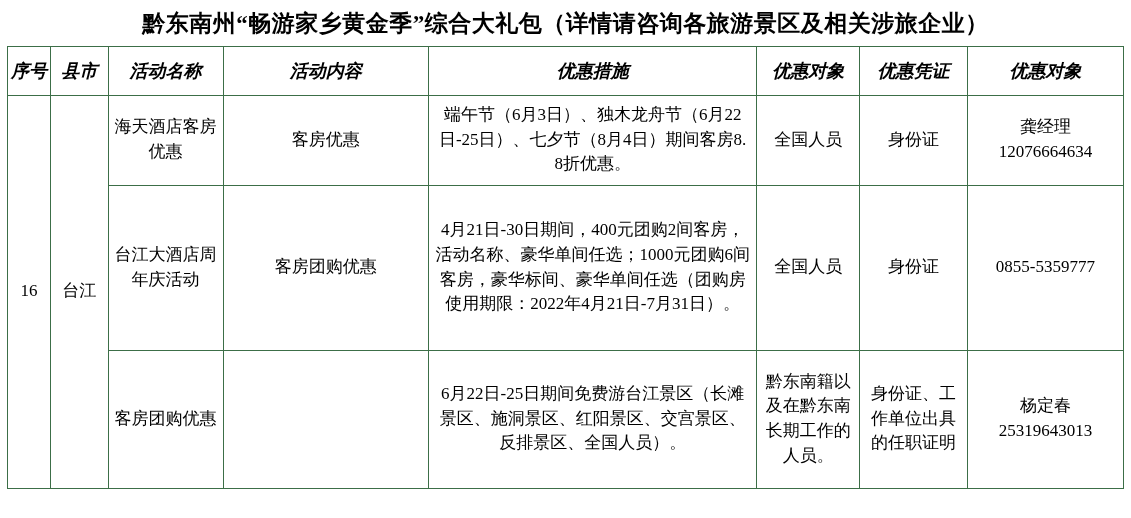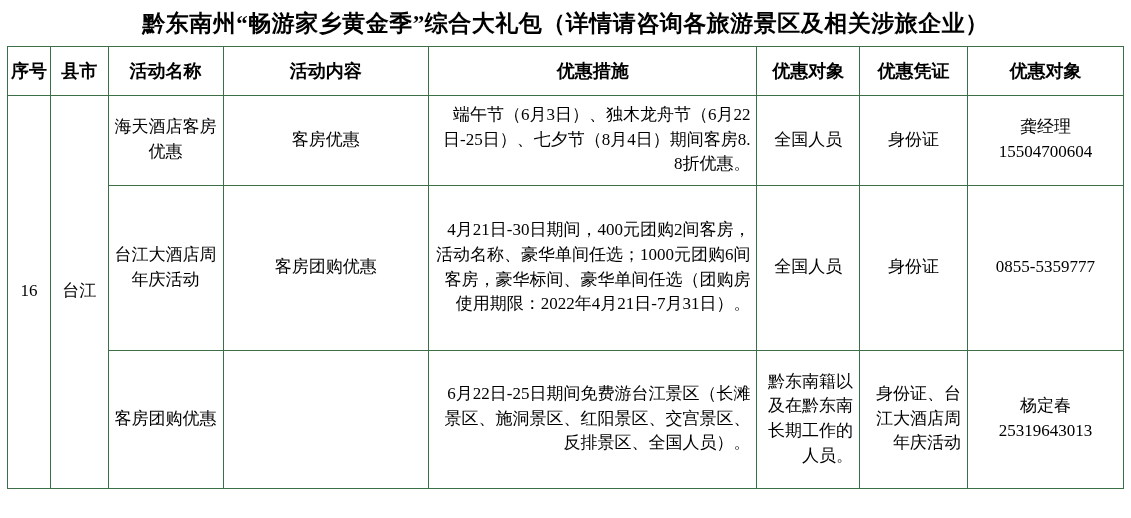--- a/index.html
+++ b/index.html
@@ -42,26 +42,27 @@
     font-size: 17px;
     line-height: 1.45;
     word-break: break-all;
   }
   table.main thead th {
     text-align: center;
     font-weight: bold;
     font-size: 18px;
     height: 44px;
     padding: 2px 2px;
+    font-style: italic;
   }
   td.center {
     text-align: center;
   }
   td.just {
-    text-align: right;
+    text-align: center;
   }
   .col-seq   { width: 42px; }
   .col-city  { width: 56px; }
   .col-name  { width: 112px; }
   .col-content { width: 200px; }
   .col-measure { width: 320px; }
   .col-target { width: 100px; }
   .col-voucher { width: 105px; }
   .col-phone { width: 152px; }
   .cell-line { display: block; }
@@ -100,39 +101,39 @@
       <tr style="height:90px;">
         <td class="center" rowspan="3">16</td>
         <td class="center" rowspan="3">台江</td>
         <td class="center">海天酒店客房优惠</td>
         <td class="center">客房优惠</td>
         <td class="just">端午节（6月3日）、独木龙舟节（6月22日-25日）、七夕节（8月4日）期间客房8.8折优惠。</td>
         <td class="center">全国人员</td>
         <td class="center">身份证</td>
         <td class="center">
           <span class="cell-line">龚经理</span>
-          <span class="cell-line">15504700604</span>
+          <span class="cell-line">12076664634</span>
         </td>
       </tr>
       <tr style="height:165px;">
         <td class="center">台江大酒店周年庆活动</td>
         <td class="center">客房团购优惠</td>
         <td class="just">4月21日-30日期间，400元团购2间客房，活动名称、豪华单间任选；1000元团购6间客房，豪华标间、豪华单间任选（团购房使用期限：2022年4月21日-7月31日）。</td>
         <td class="center">全国人员</td>
         <td class="center">身份证</td>
         <td class="center">
           <span class="cell-line">0855-5359777</span>
         </td>
       </tr>
       <tr style="height:138px;">
         <td class="center">客房团购优惠</td>
         <td class="center"></td>
         <td class="just">6月22日-25日期间免费游台江景区（长滩景区、施洞景区、红阳景区、交宫景区、反排景区、全国人员）。</td>
         <td class="just">黔东南籍以及在黔东南长期工作的人员。</td>
-        <td class="just">身份证、台江大酒店周年庆活动</td>
+        <td class="just">身份证、工作单位出具的任职证明</td>
         <td class="center">
           <span class="cell-line">杨定春</span>
           <span class="cell-line">25319643013</span>
         </td>
       </tr>
     </tbody>
   </table>
 
 </div>
 

